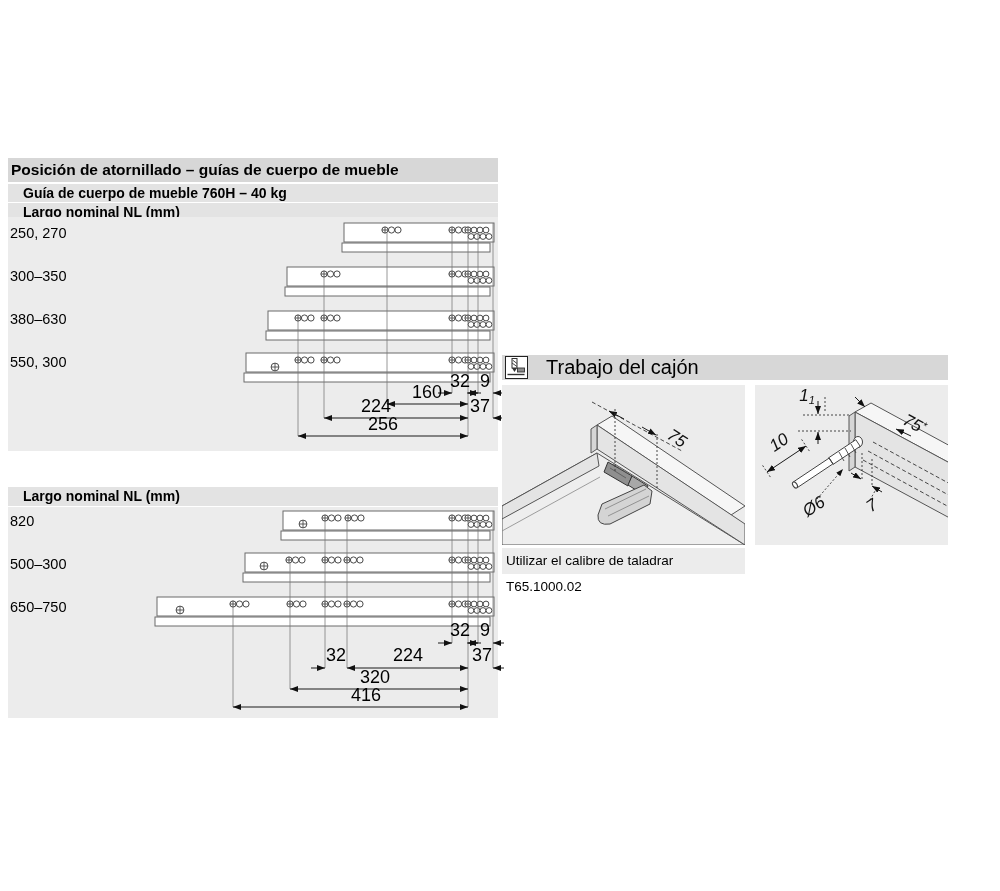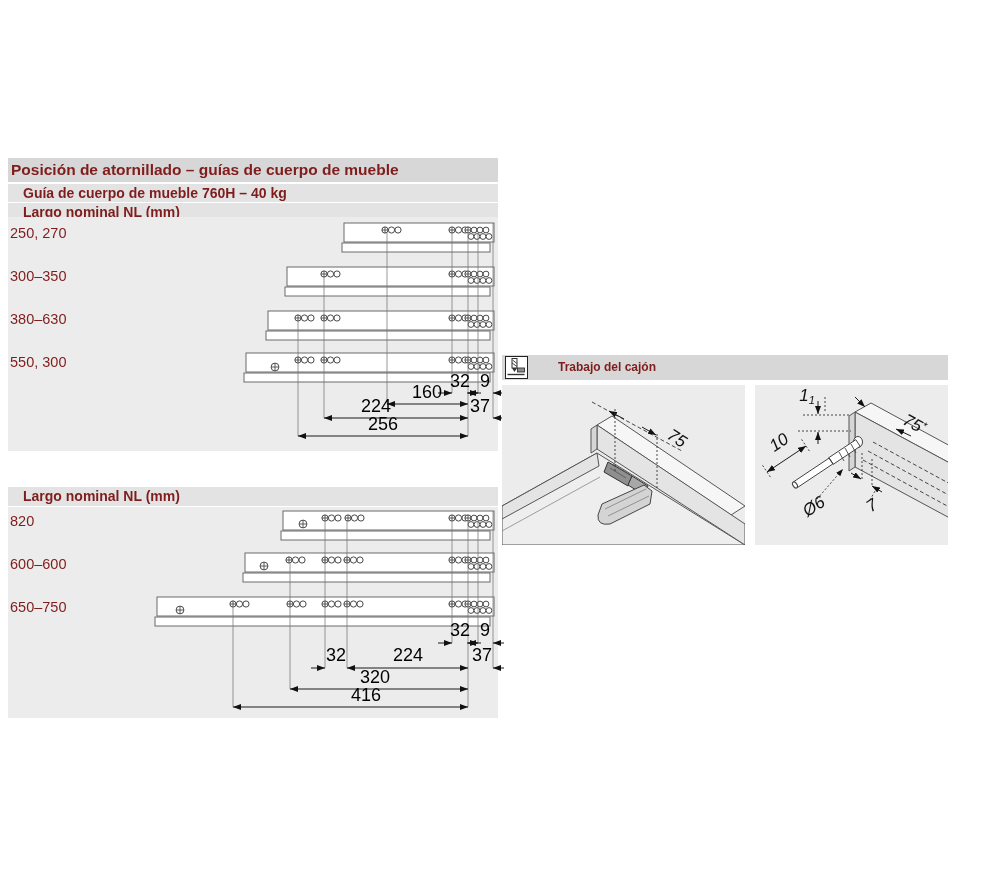--- a/index.html
+++ b/index.html
@@ -1,24 +1,24 @@
 <!DOCTYPE html>
 <html><head>
 <meta charset="utf-8">
 <style>
   html,body{margin:0;padding:0;background:#fff}
   .page{position:relative;width:948px;height:891px;background:#fff;
-        font-family:"Liberation Sans",sans-serif;color:#7f1d1d;overflow:hidden}
+        font-family:"Liberation Sans",sans-serif;color:#000000;overflow:hidden}
   .abs{position:absolute}
   .band-dark{background:#d7d7d7;font-weight:bold;font-size:15.5px;line-height:24px;padding-left:3px;box-sizing:border-box}
   .band-mid{background:#e3e3e3;font-weight:bold;font-size:14px;line-height:18px;padding-left:15px;box-sizing:border-box}
   .diag{background:#ececec}
   .rowlab{font-size:14.5px;line-height:16px}
   .cap{background:#ececec;font-size:13.5px;line-height:26px;padding-left:4px;box-sizing:border-box}
-  .rt-band{background:#d7d7d7;font-weight:bold;font-size:12px;line-height:25px;padding-left:56px;box-sizing:border-box}
+  .rt-band{background:#d7d7d7;font-weight:normal;font-size:20px;line-height:25px;padding-left:44px;box-sizing:border-box}
   .iconbox{background:#fff;border:1.5px solid #222;box-sizing:border-box}
   svg{display:block;overflow:visible}
   .rail{fill:#fff;stroke:#6b6b6b;stroke-width:1}
   .hole{fill:#fff;stroke:#4a4a4a;stroke-width:1}
   .scrln{stroke:#4a4a4a;stroke-width:0.9}
   .col{stroke:#777;stroke-width:0.75}
   .dimln{stroke:#1a1a1a;stroke-width:1;fill:none}
   .dimtxt{font-size:18px;fill:#000;text-anchor:middle;font-family:"Liberation Sans",sans-serif}
   .face-top{fill:#f6f6f6;stroke:#555;stroke-width:1}
   .face-front{fill:#e4e4e4;stroke:#555;stroke-width:1}
@@ -136,21 +136,21 @@
       <text class="dimtxt" x="368" y="195">224</text>
       <text class="dimtxt" x="472" y="195">37</text>
       <text class="dimtxt" x="375" y="213">256</text>
     </svg>
   </div>
 
   <div class="abs band-mid" style="left:8px;top:487px;width:490px;height:19px;line-height:19px">Largo nominal NL (mm)</div>
 
   <div class="abs diag" style="left:8px;top:507px;width:490px;height:211px">
     <div class="abs rowlab" style="left:2px;top:6px">820</div>
-    <div class="abs rowlab" style="left:2px;top:49px">600–600</div>
+    <div class="abs rowlab" style="left:2px;top:49px">500–300</div>
     <div class="abs rowlab" style="left:2px;top:92px">650–750</div>
 
     <svg class="abs" style="left:0;top:0" width="490" height="211" viewBox="0 0 490 211">
       <g>
         <rect class="rail" x="275" y="4" width="211" height="19"></rect>
         <rect class="rail" x="273" y="24" width="209" height="9"></rect>
         <use href="#lscr" x="295" y="17"></use>
         <use href="#grp" x="317" y="11"></use>
           <use href="#grp" x="340" y="11"></use>
         <use href="#grp" x="444" y="11"></use>
@@ -309,14 +309,15 @@
         <line class="dsh2" x1="107" y1="68" x2="107" y2="95"></line>
         <line class="dsh2" x1="117" y1="74" x2="117" y2="101"></line>
         <line class="dimln" x1="96" y1="88" x2="106" y2="94" marker-end="url(#ah)"></line>
         <line class="dimln" x1="127" y1="107" x2="117" y2="101" marker-end="url(#ah)"></line>
         <line class="dsh2" x1="115" y1="115" x2="120" y2="106"></line>
         <text class="ital" transform="translate(120,125) rotate(-34)">7</text>
       </g>
     </svg>
   </div>
 
+  <div class="abs cap" style="left:502px;top:548px;width:243px;height:26px">Utilizar el calibre de taladrar T65.1000.02</div>
 
 </div>
 
 </body></html>

